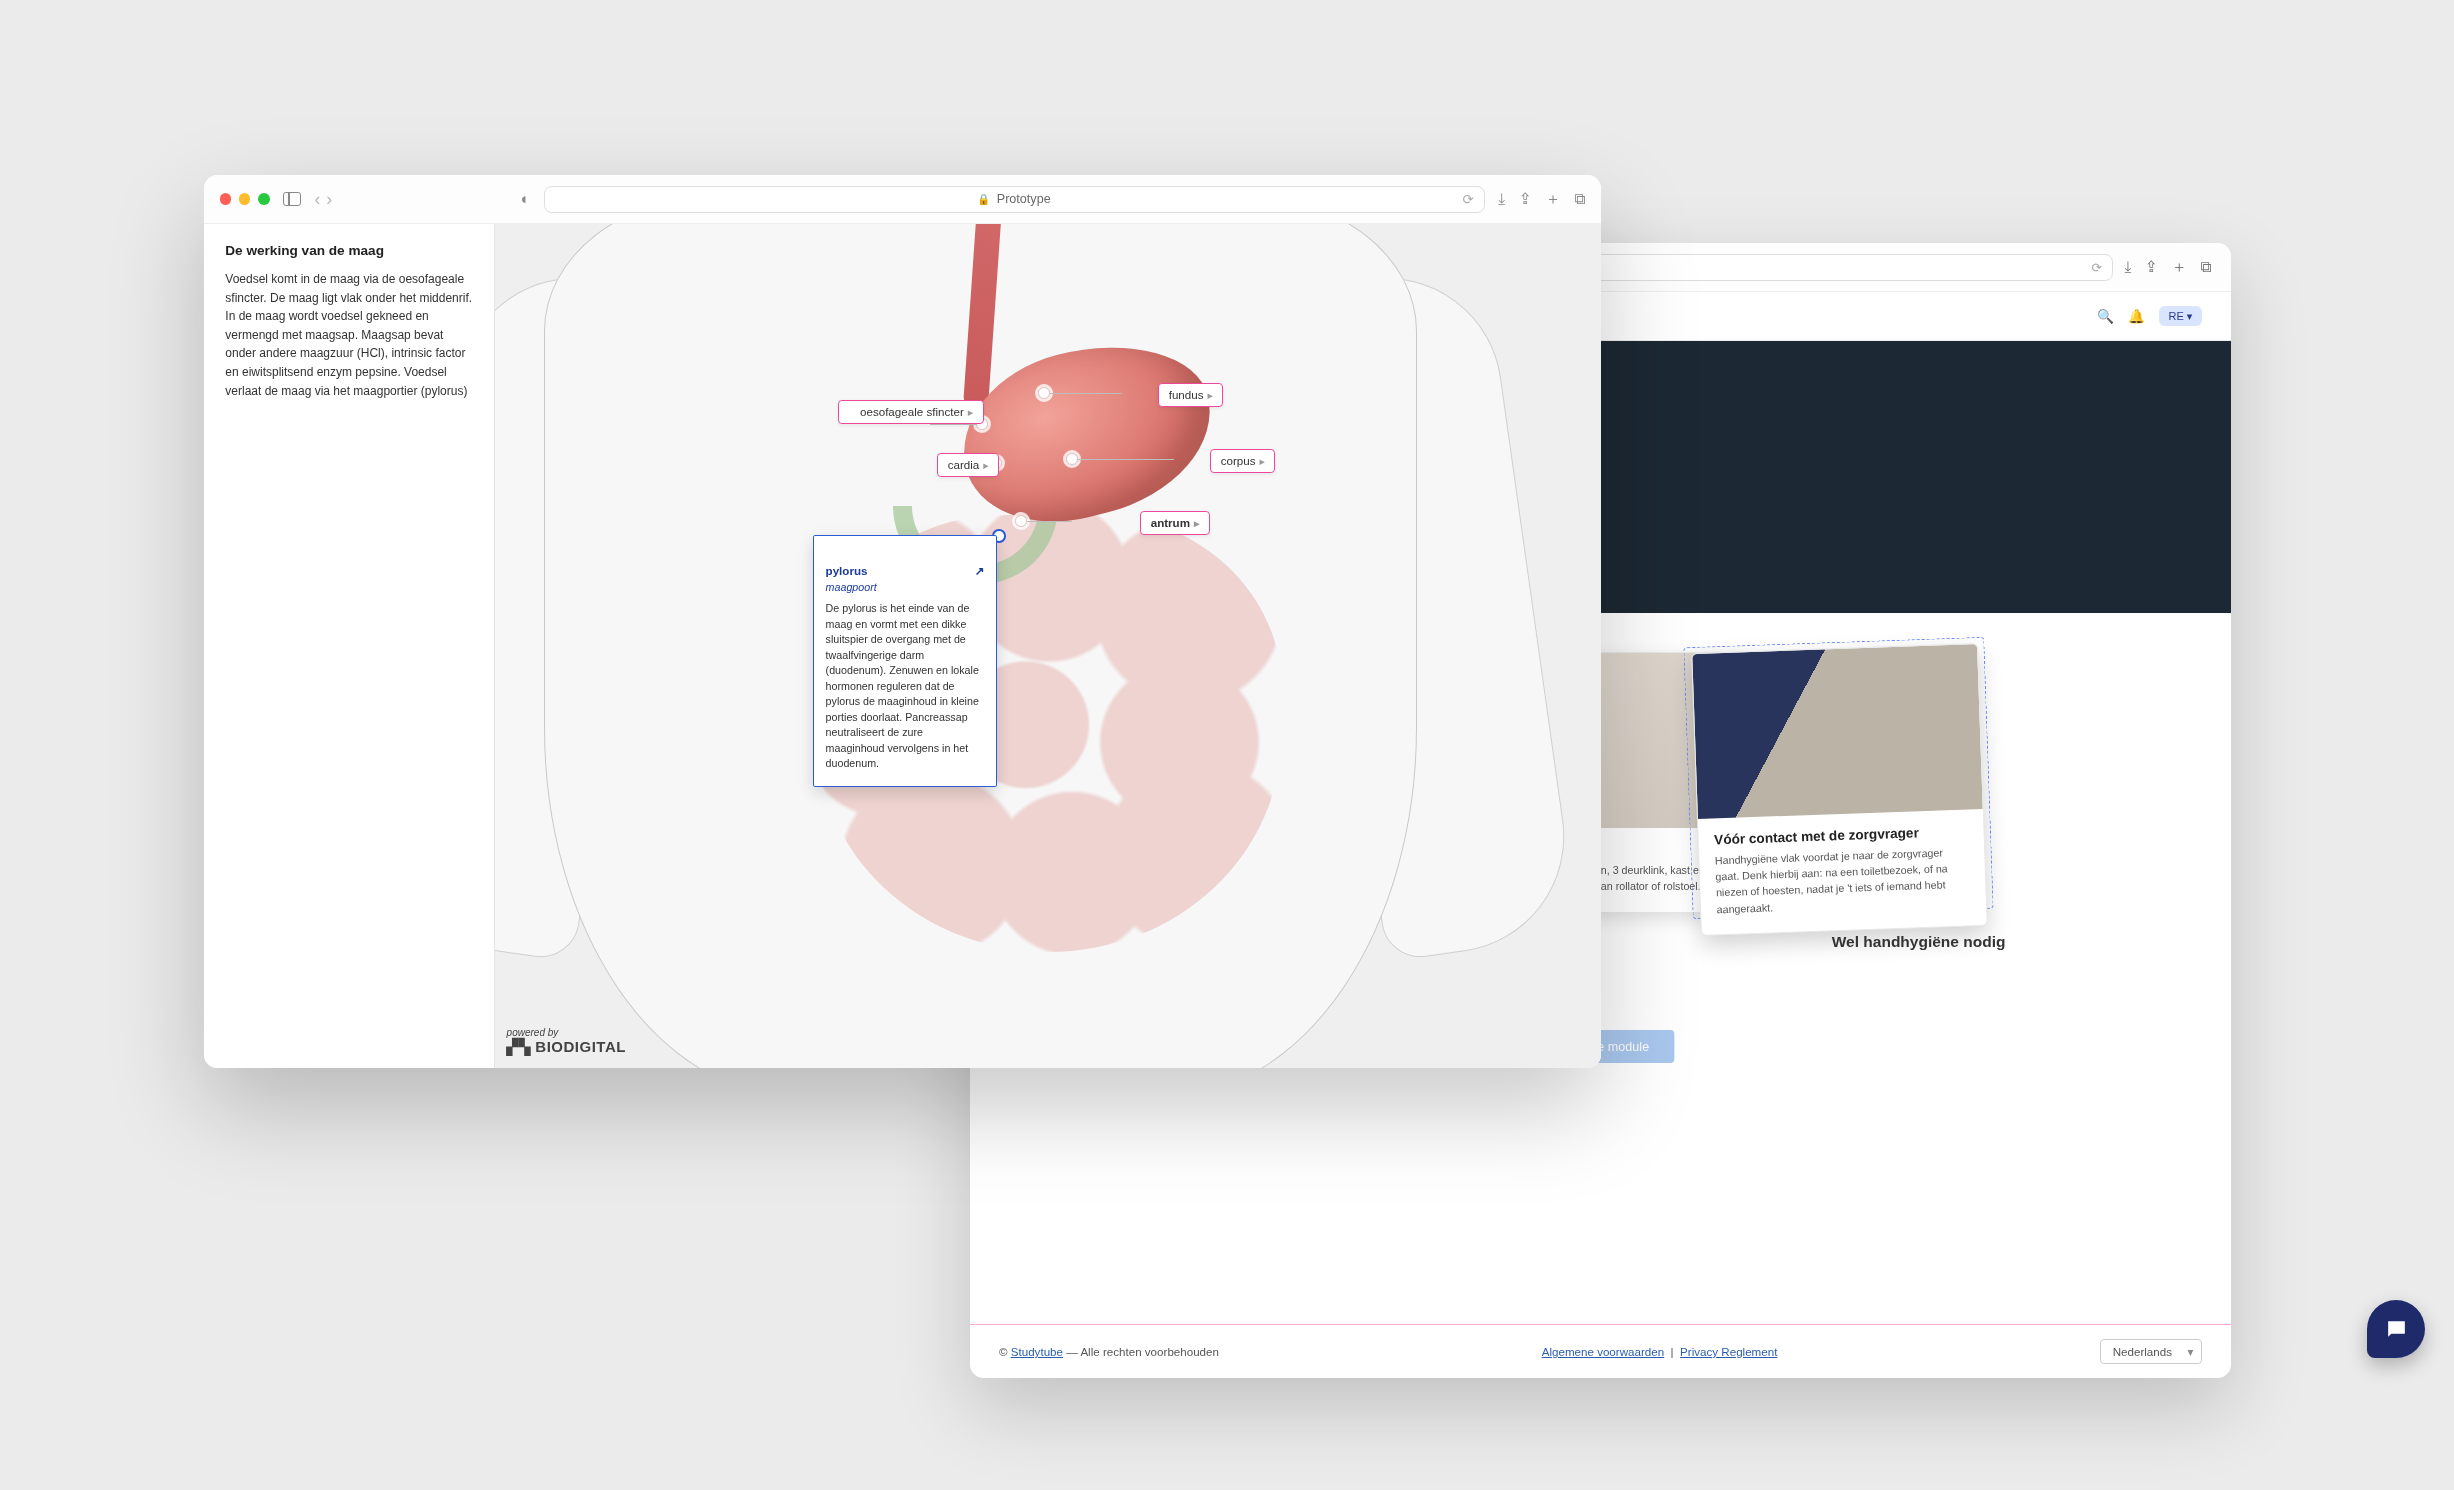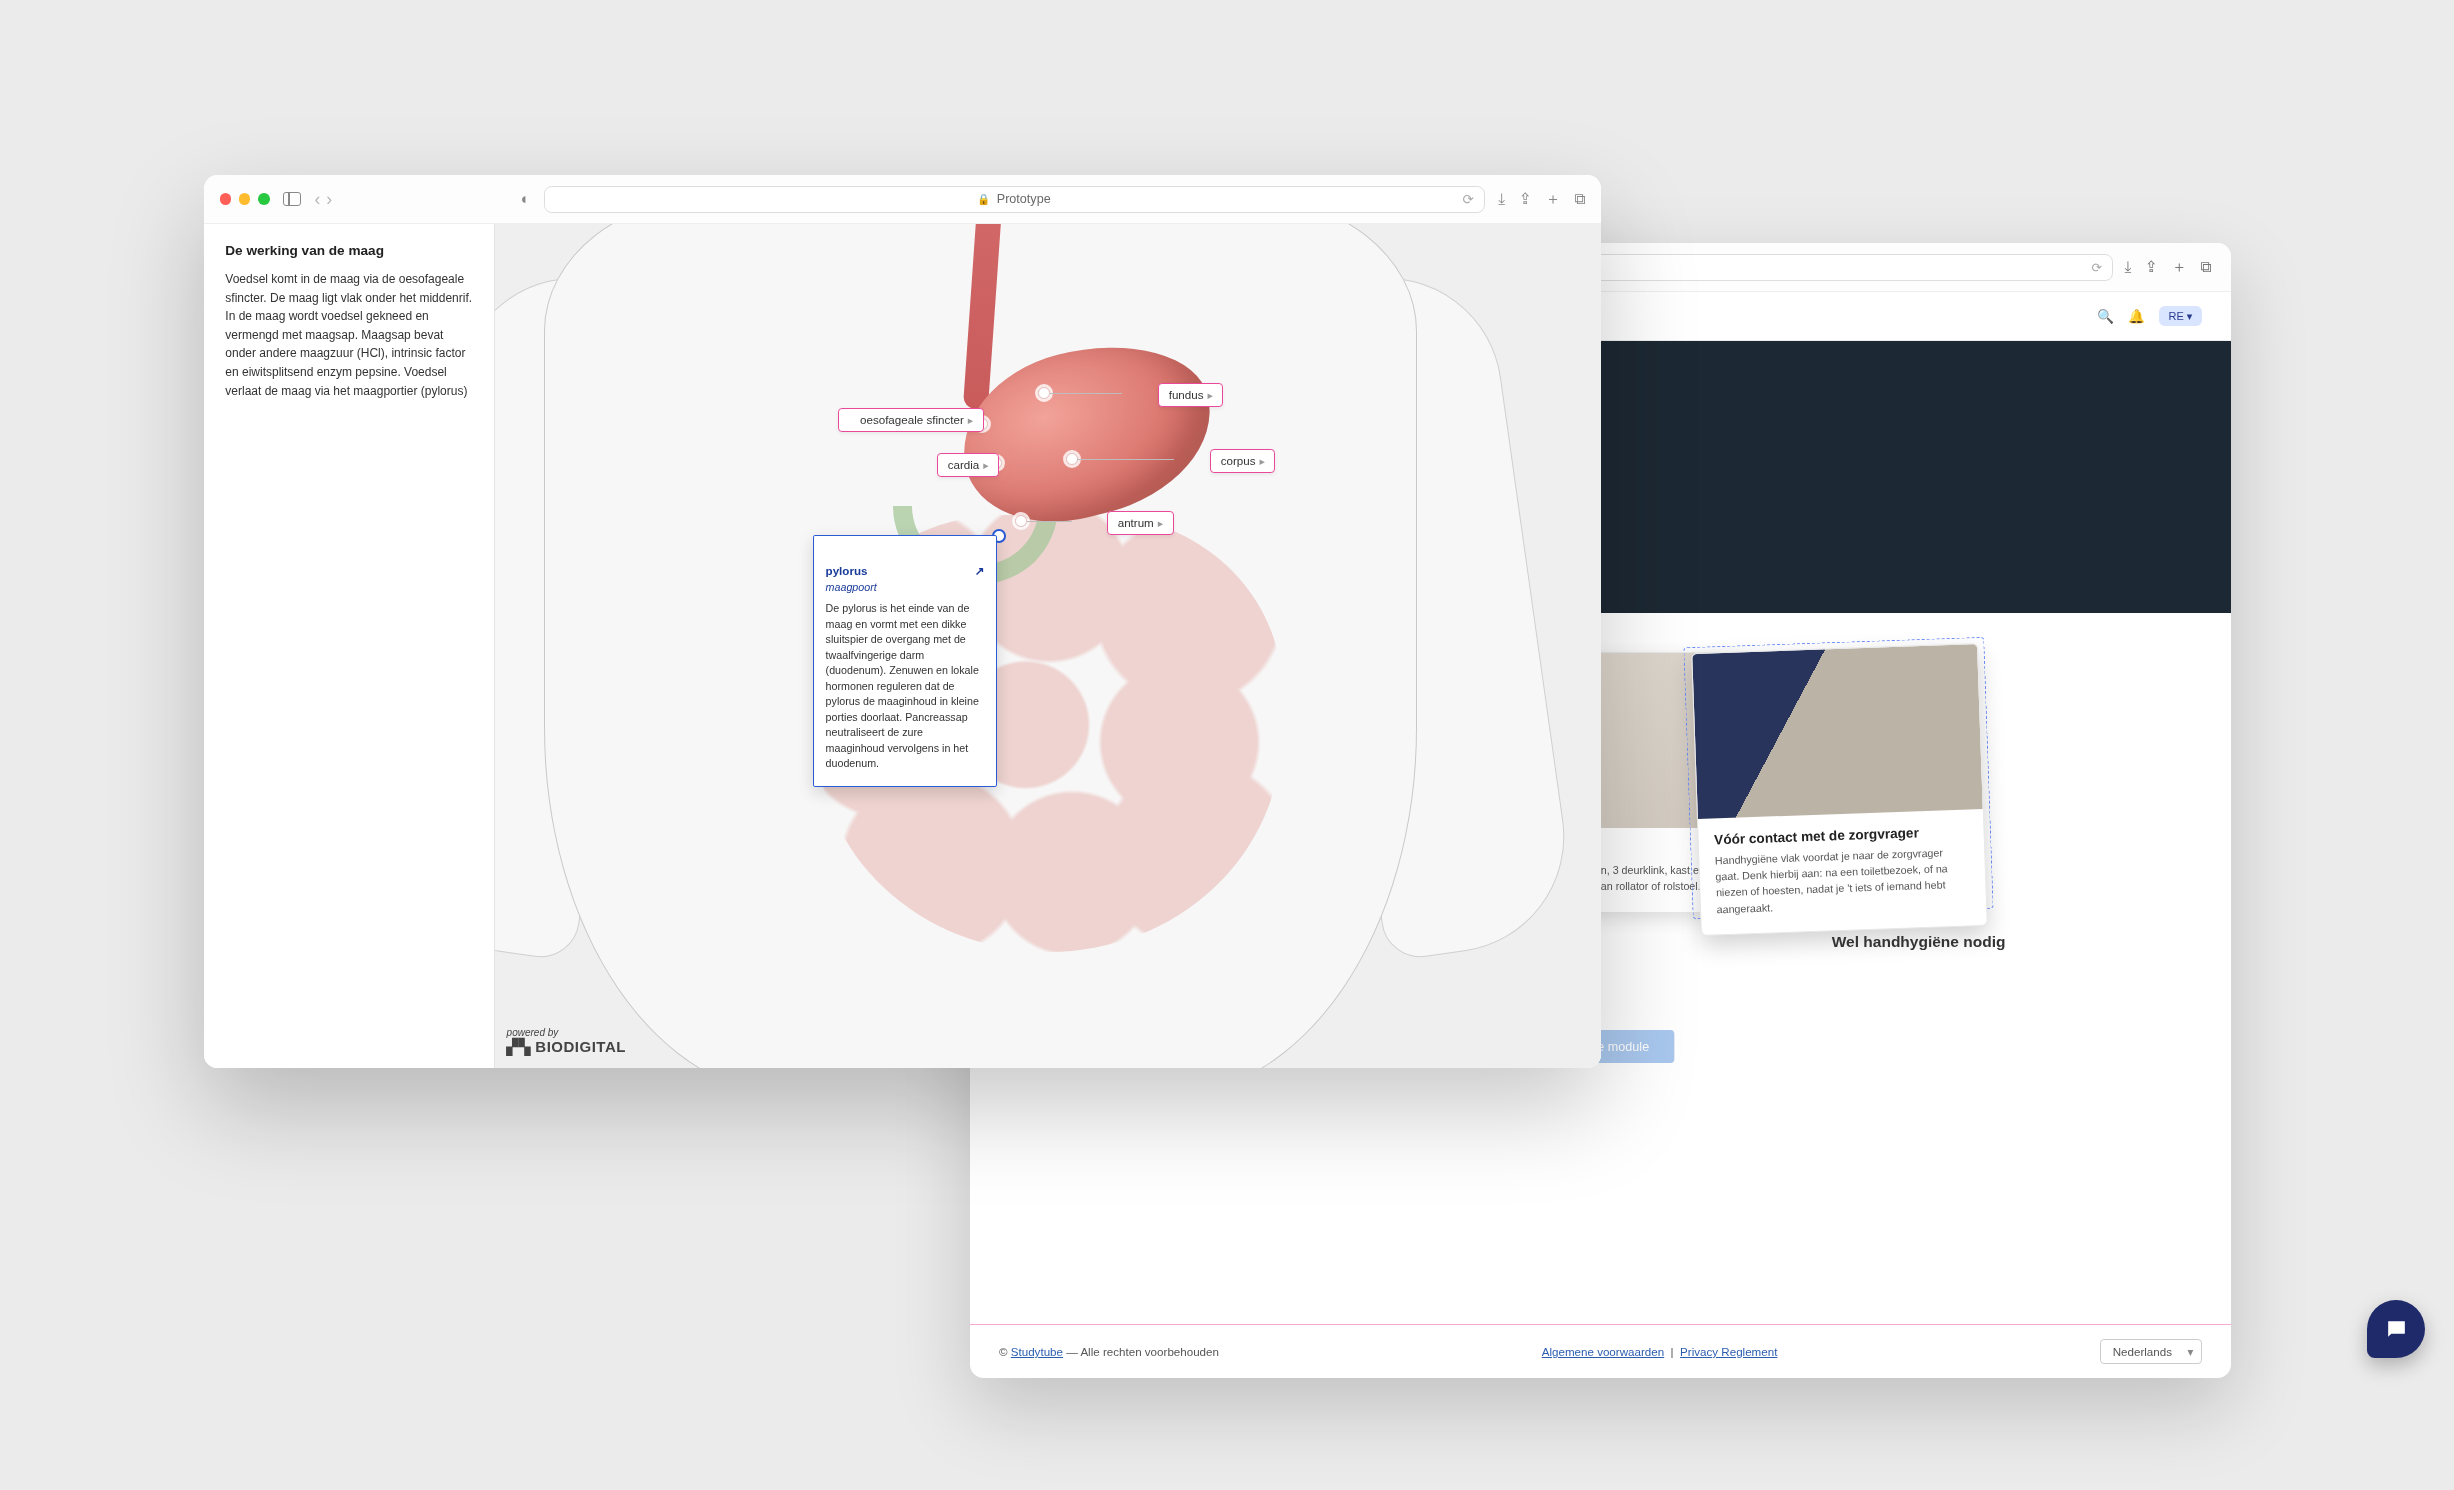--- a/index.html
+++ b/index.html
@@ -442,33 +442,33 @@
       <div class="hot" style="left:495px; top:233px;"></div>
       <div class="hot" style="left:571px; top:229px;"></div>
       <div class="hot" style="left:520px; top:291px;"></div>
 
       <div class="leader" style="left:435px; top:200px; width:47px;"></div>
       <div class="leader" style="left:555px; top:169px; width:72px;"></div>
       <div class="leader" style="left:454px; top:239px; width:41px;"></div>
       <div class="leader" style="left:582px; top:235px; width:97px;"></div>
       <div class="leader" style="left:532px; top:297px; width:45px;"></div>
 
-      <div class="lbl" style="left:307px; top:184px;padding-left:21px;">
+      <div class="lbl" style="left:307px; top:176px;padding-left:21px;">
         <span>oesofageale sfincter</span><span class="chev">▸</span>
       </div>
       <div class="lbl" style="left:627px; top:159px;">
         <span>fundus</span><span class="chev">▸</span>
       </div>
       <div class="lbl" style="left:406px; top:229px;">
         <span>cardia</span><span class="chev">▸</span>
       </div>
       <div class="lbl" style="left:679px; top:225px;">
         <span>corpus</span><span class="chev">▸</span>
       </div>
-      <div class="lbl" style="left:576px; top:287px;">
+      <div class="lbl" style="left:609px; top:287px;font-weight:bold;">
         <span>antrum</span><span class="chev">▸</span>
       </div>
 
       <div class="popover-dot"></div>
       <div class="popover">
         <div class="title">
           <span>pylorus</span>
           <span class="open">↗</span>
         </div>
         <div class="sub">maagpoort</div>

